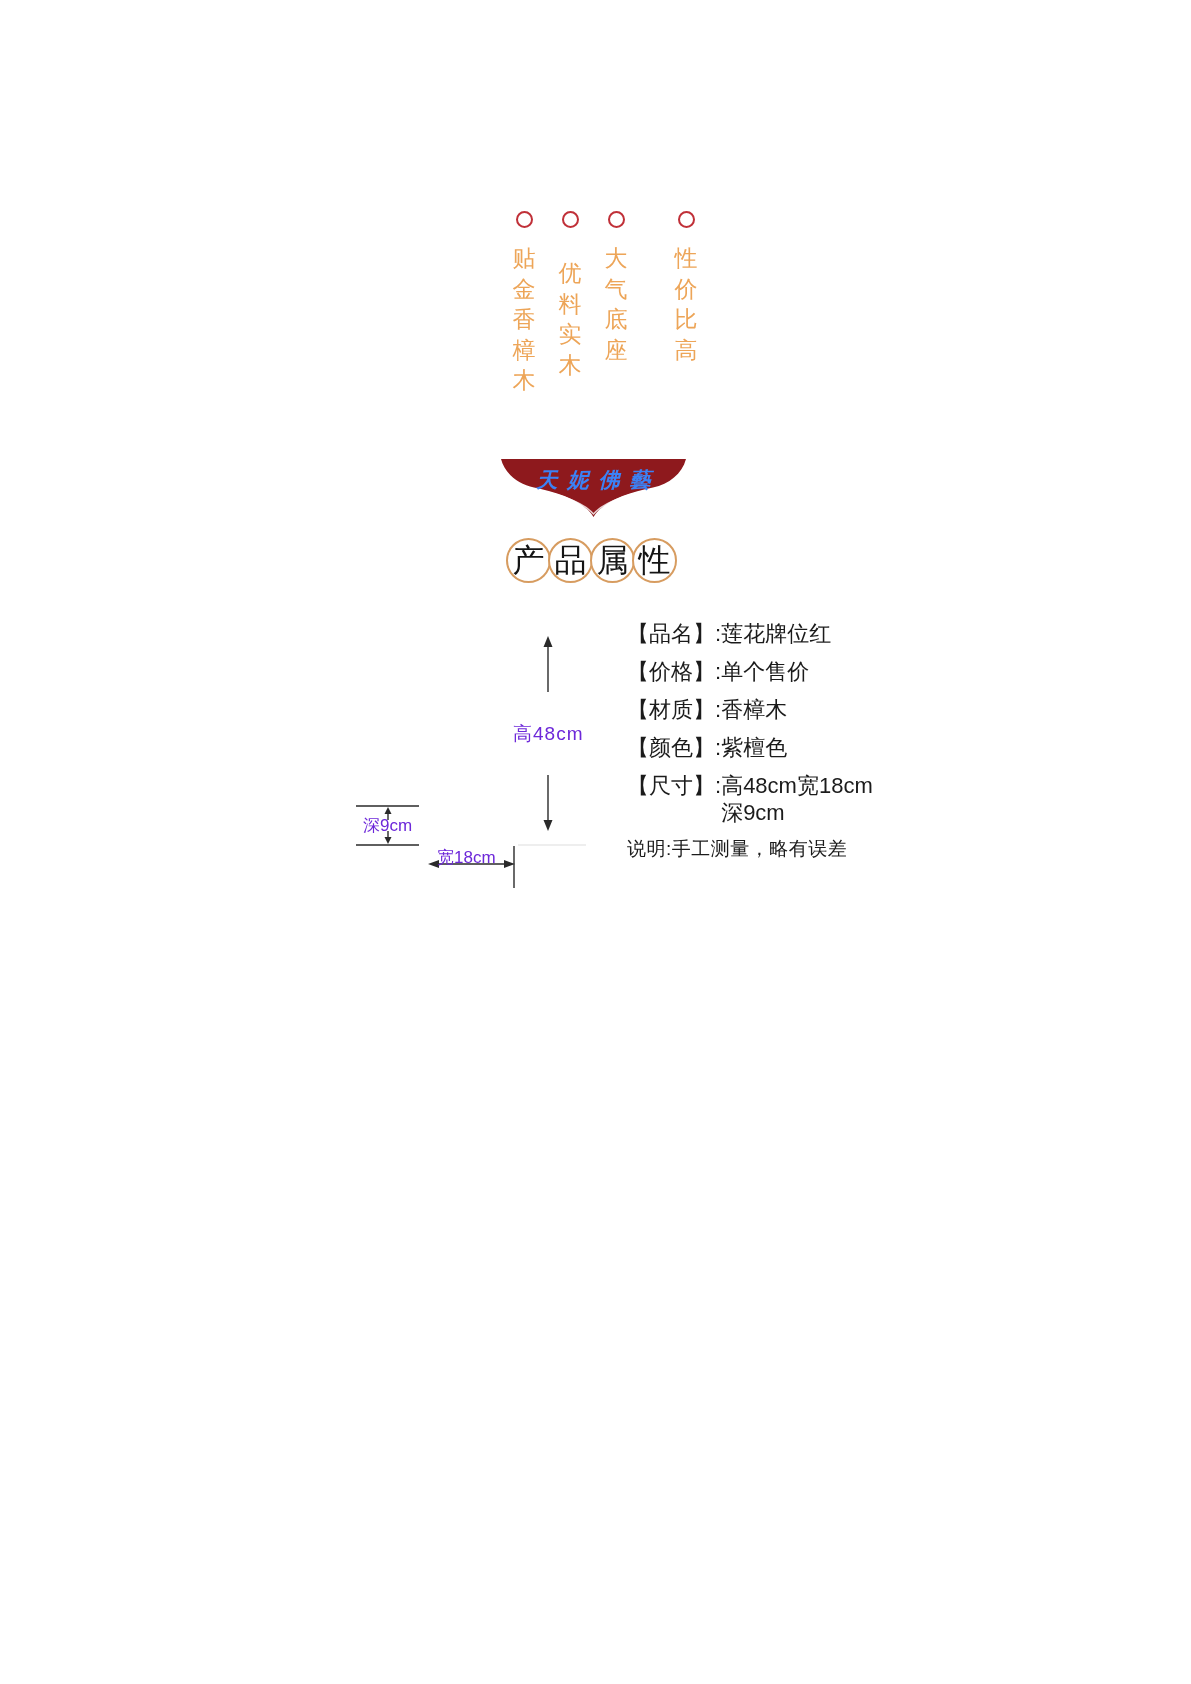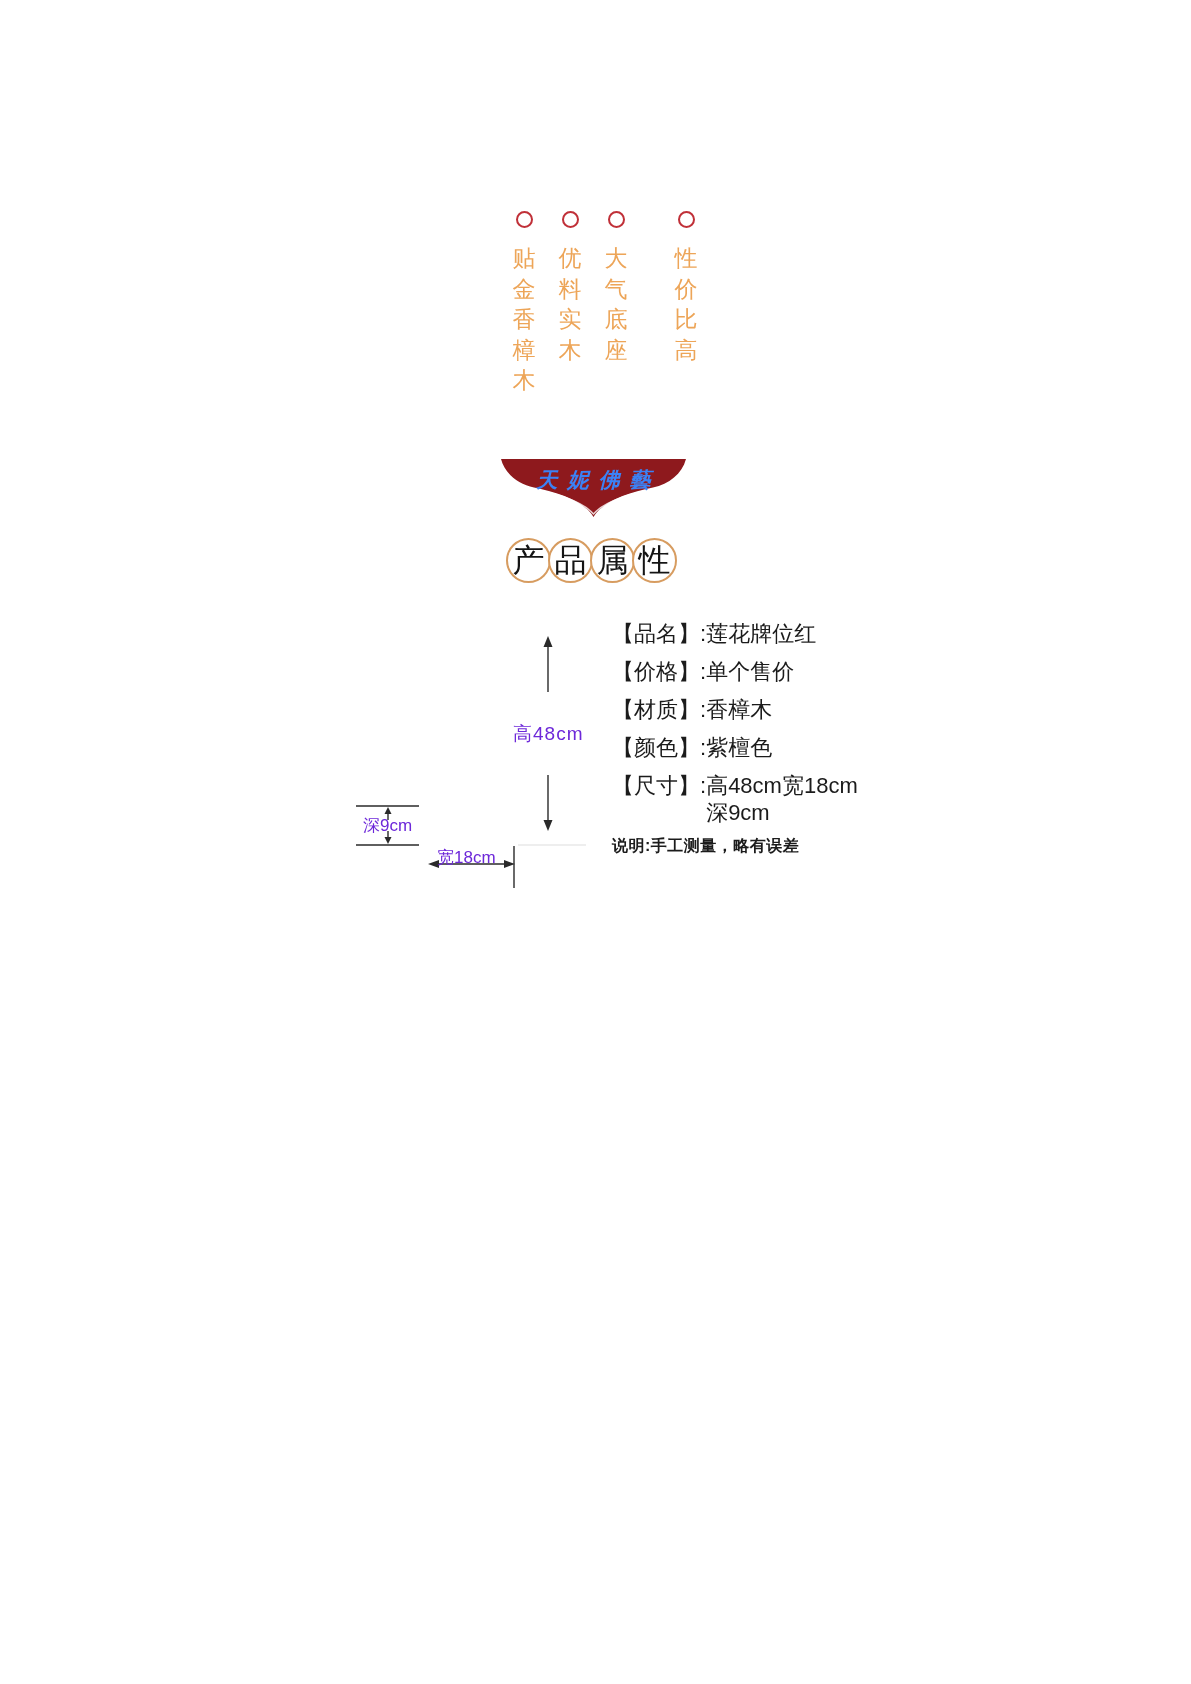--- a/index.html
+++ b/index.html
@@ -17,21 +17,21 @@
   }
   .feature-bullet {
     width:17px; height:17px; border:2.5px solid #C03038;
     border-radius:50%; background:#ffffff; margin-bottom:15px; flex:none;
   }
   .feature-text {
     width:24px; text-align:center;
     font-size:23px; line-height:30.5px; letter-spacing:0;
     color:#EDA558; word-break:break-all;
   }
-  .fc1 { left:511px; } .fc2 { left:557px; } .fc3 { left:603px; } .fc4 { left:673px; }
+  .fc1 { left:511px; } .fc2 { left:557px;gap:15px; } .fc3 { left:603px; } .fc4 { left:673px; }
 
   
   .brand-banner { position:absolute; left:501px; top:459px; width:185px; height:58px; }
   .brand-banner svg { position:absolute; left:0; top:0; display:block; }
   .brand-banner-text {
     position:absolute; left:0; top:7px; width:100%;
     text-align:center; color:#3b82f6; font-size:21px;
     font-weight:bold; font-style:italic; letter-spacing:10px;
     text-indent:10px; white-space:nowrap;
   }
@@ -46,28 +46,28 @@
   .heading-circle + .heading-circle { margin-left:-3px; }
 
   
   .diagram-svg { position:absolute; left:330px; top:630px; }
   .dim-label { position:absolute; color:#6d28d9; white-space:nowrap; }
   .dim-height { left:513px; top:721px; font-size:19px; letter-spacing:1px; }
   .dim-depth  { left:363px; top:814px; font-size:17px; }
   .dim-width  { left:437px; top:846px; font-size:17px; }
 
   
-  .attr-list { position:absolute; left:612px; top:622px; width:330px; color:#1b1b1b; }
+  .attr-list { position:absolute; left:627px; top:622px; width:330px; color:#1b1b1b; }
   .attr-row { display:flex; align-items:flex-start; margin-bottom:14px; }
   .attr-label { flex:none; font-size:22px; line-height:24px; font-weight:500; white-space:nowrap; }
   .attr-values { font-size:22px; line-height:24px; font-weight:500; }
   .attr-line2 { margin-top:3px; }
   .row-other { margin-bottom:12px; }
   .row-size  { margin-bottom:0; }
-  .attr-note { margin-top:11px; font-size:16px; font-weight:700; color:#1b1b1b; letter-spacing:0.5px; }
+  .attr-note { margin-top:11px; font-size:19px; font-weight:400; color:#1b1b1b; letter-spacing:0.5px; }
 </style>
 </head>
 <body>
 
 <div class="canvas">
 
   <div class="feature-col fc1">
     <div class="feature-bullet"></div>
     <div class="feature-text">贴金香樟木</div>
   </div>

